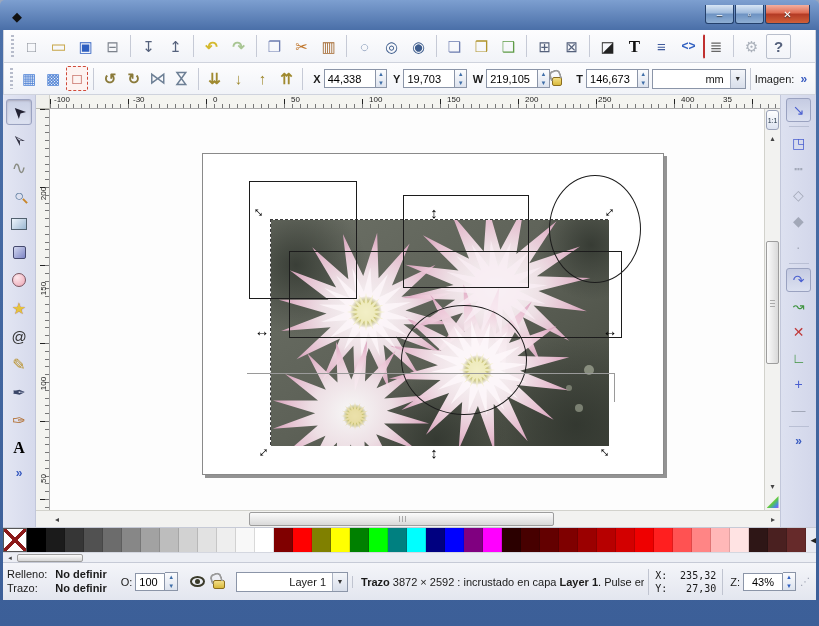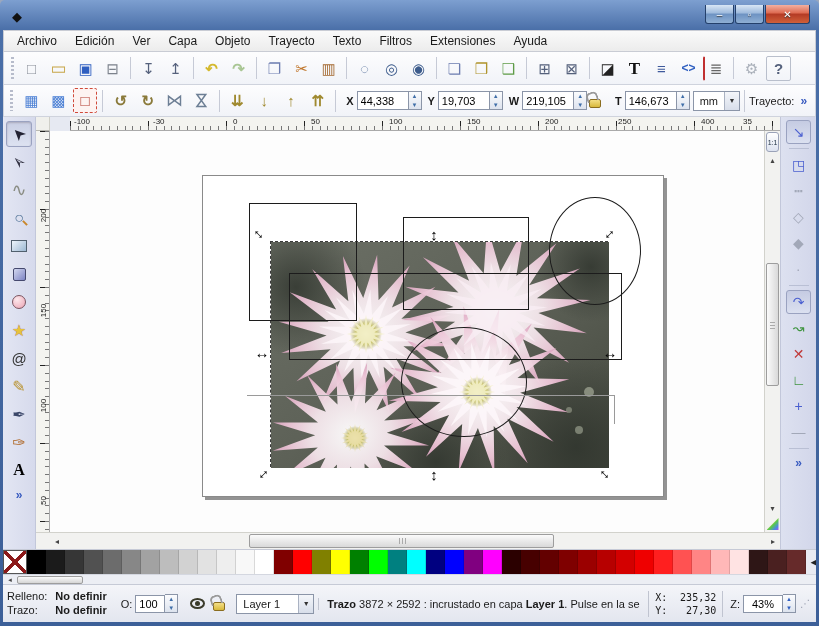--- a/index.html
+++ b/index.html
@@ -24,21 +24,21 @@
   .tb{background:linear-gradient(180deg,#fdfdfe,#f1f3f8);border:1px solid #cfd3dd;border-top:none;display:flex;align-items:center;padding:0 2px;}
   .commands{height:33px;}
   .toolctrl{height:32px;font-size:11px;color:#1a1a1a;}
   .grip{width:6px;height:70%;margin:0 3px;background:repeating-linear-gradient(180deg,#b7bccb 0 2px,transparent 2px 4px);background-size:3px 100%;background-repeat:no-repeat;background-position:center;}
   .tbi{width:25px;height:25px;margin:0 1px;display:flex;align-items:center;justify-content:center;font-size:15px;line-height:1;border:1px solid transparent;border-radius:2px;color:#55617c;cursor:default;}
   .sep{width:1px;height:22px;background:#c6cad6;margin:0 4px;}
   .fld-lbl{margin:0 3px 0 6px;font-weight:bold;font-size:11px;}
   input.fld{width:52px;height:19px;border:1px solid #8b95a8;font-size:11px;padding:1px 3px;font-family:"Liberation Sans",sans-serif;}
   .spin{width:13px;height:19px;border:1px solid #8b95a8;border-left:none;display:flex;flex-direction:column;background:linear-gradient(180deg,#fbfcfe,#dde3ee);}
   .spin span{flex:1;font-size:6px;line-height:9px;text-align:center;color:#3f6ea8;}
-  .combo{height:20px;border:1px solid #8b95a8;background:#fff;display:flex;align-items:center;font-size:11px;margin-left:3px;}
+  .combo{height:20px;border:1px solid #8b95a8;background:#fff;display:flex;align-items:center;font-size:11px;margin-left:3px;padding-left:46px;}
   .combo .val{padding:0 6px;}
   .combo .drop{width:15px;height:100%;border-left:1px solid #aab2c2;background:linear-gradient(180deg,#f4f6fa,#d8deea);display:flex;align-items:center;justify-content:center;font-size:7px;color:#333;}
   .chev{color:#3a5cc0;font-weight:bold;font-size:12px;margin:0 6px;}
 
   
   [data-name="new-document-button"]{color:#8a8f99;}
   [data-name="open-document-button"]{color:#c8a84c;font-size:17px;}
   [data-name="save-document-button"]{color:#2f5fc0;}
   [data-name="print-document-button"]{color:#7c828c;}
   [data-name="undo-button"]{color:#d4b92e;font-weight:bold;}
@@ -79,21 +79,21 @@
   .sw-circ{width:14px;height:14px;border-radius:50%;background:radial-gradient(circle at 35% 30%,#fde8ec,#f0b8c4 70%,#d98fa4);border:1px solid #7a5560;}
   [data-name="star-tool-button"]{color:#e6c33c;text-shadow:0 0 1px #846;}
   [data-name="spiral-tool-button"]{color:#333;font-size:15px;}
   [data-name="pencil-tool-button"]{color:#b8912c;}
   [data-name="bezier-tool-button"]{color:#3a4668;}
   [data-name="calligraphy-tool-button"]{color:#b06a2a;}
   [data-name="text-tool-button"]{color:#000;font-family:"Liberation Serif",serif;font-weight:bold;}
   .more-btn{color:#3a5cc0;font-weight:bold;font-size:12px;margin-top:4px;}
 
   .centercol{flex:1;display:flex;flex-direction:column;min-width:0;}
-  .hruler-row{height:14px;display:flex;gap:20px;}
+  .hruler-row{height:14px;display:flex;}
   .corner{width:14px;background:#f0f0ec;border-right:1px solid #cfcfc8;border-bottom:1px solid #b9b9b2;}
   .hruler{flex:1;position:relative;background-color:#f4f4f0;border-bottom:1px solid #aaa;background-image:repeating-linear-gradient(90deg,#777 0 1px,transparent 1px 7.8px),repeating-linear-gradient(90deg,#222 0 1px,transparent 1px 78px);background-size:100% 4px,100% 9px;background-repeat:no-repeat,no-repeat;background-position:left bottom,left bottom;overflow:hidden;}
   .hruler b{position:absolute;top:0;font-size:8px;font-weight:normal;color:#222;}
   .mainrow{flex:1;display:flex;min-height:0;}
   .vruler{width:14px;position:relative;background-color:#f4f4f0;border-right:1px solid #aaa;background-image:repeating-linear-gradient(180deg,#777 0 1px,transparent 1px 7.8px),repeating-linear-gradient(180deg,#222 0 1px,transparent 1px 78px);background-size:4px 100%,9px 100%;background-repeat:no-repeat;background-position:right top,right top;overflow:hidden;}
   .vruler b{position:absolute;left:0;font-size:8px;font-weight:normal;color:#222;transform:rotate(-90deg);transform-origin:center;width:14px;text-align:center;}
   .canvas{flex:1;position:relative;background:#fdfdfd;overflow:hidden;}
   .page{position:absolute;left:152px;top:44px;width:462px;height:322px;background:#fff;border:1px solid #8a8a8a;box-shadow:3px 3px 0 rgba(60,60,60,.55);}
   .photo{position:absolute;left:220px;top:110px;width:338px;height:226px;border:1px dashed #3c3c3c;}
   .photo svg{display:block;}
@@ -172,32 +172,20 @@
         </span>
       <span class="winbtn" data-name="maximize-button">
           <span class="g" data-name="maximize-icon">▫</span>
         </span>
       <span class="winbtn close" data-name="close-button">
           <span class="g" data-name="close-icon">✕</span>
         </span>
     </span>
   </div>
 
-  <div class="menubar" data-name="menu-bar">
-    <span class="menu-item" data-name="menu-archivo">Archivo</span>
-    <span class="menu-item" data-name="menu-edicion">Edición</span>
-    <span class="menu-item" data-name="menu-ver">Ver</span>
-    <span class="menu-item" data-name="menu-capa">Capa</span>
-    <span class="menu-item" data-name="menu-objeto">Objeto</span>
-    <span class="menu-item" data-name="menu-trayecto">Trayecto</span>
-    <span class="menu-item" data-name="menu-texto">Texto</span>
-    <span class="menu-item" data-name="menu-filtros">Filtros</span>
-    <span class="menu-item" data-name="menu-extensiones">Extensiones</span>
-    <span class="menu-item" data-name="menu-ayuda">Ayuda</span>
-  </div>
 
   <div class="tb commands" data-name="commands-toolbar">
     <span class="grip" data-name="toolbar-grip-icon"></span>
     <span class="tbi" data-name="new-document-button">□</span>
     <span class="tbi" data-name="open-document-button">▭</span>
     <span class="tbi" data-name="save-document-button">▣</span>
     <span class="tbi" data-name="print-document-button">⊟</span>
     <span class="sep"></span>
     <span class="tbi" data-name="import-document-button">↧</span>
     <span class="tbi" data-name="export-document-button">↥</span>
@@ -271,21 +259,21 @@
     <input class="fld" data-name="height-field" value="146,673" style="">
     <span class="spin" data-name="height-field-spinner">
         <span>▲</span>
         <span>▼</span>
       </span>
     <span class="combo" data-name="unit-combo">
       <span class="val" data-name="unit-value">mm</span>
       <span class="drop" data-name="chevron-down-icon">▼</span>
     </span>
     <span class="sep"></span>
-    <span data-name="affect-label">Trayecto:</span>
+    <span data-name="affect-label">Imagen:</span>
     <span class="chev" data-name="toolbar-overflow-button">»</span>
   </div>
 
   <div class="middle" data-name="workspace">
 
     <div class="toolbox" data-name="toolbox">
       <span class="tool pressed" data-name="selector-tool-button">
           <span class="g" data-name="selector-arrow-icon">➤</span>
         </span>
       <span class="tool" data-name="node-tool-button">

